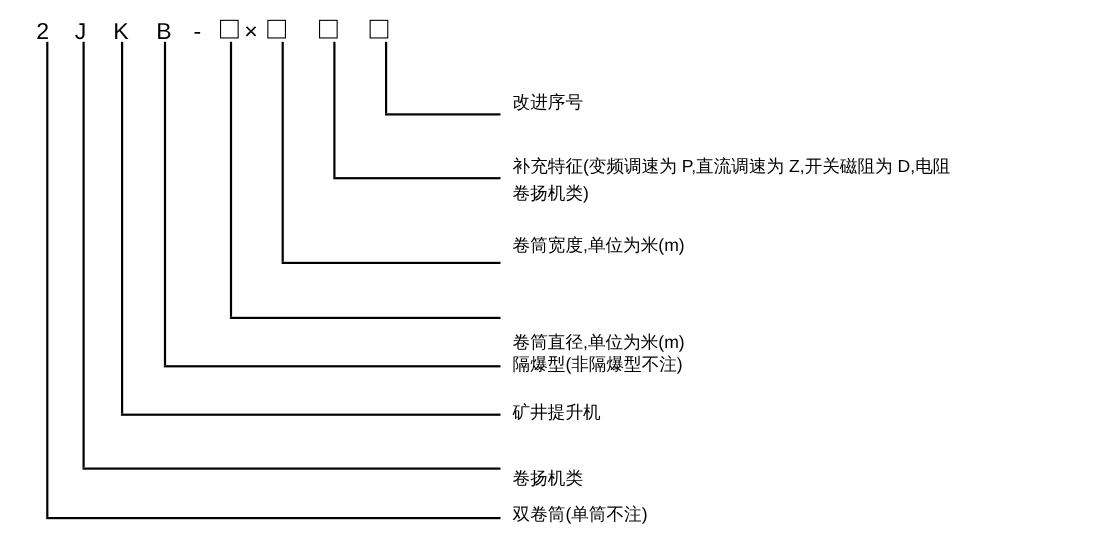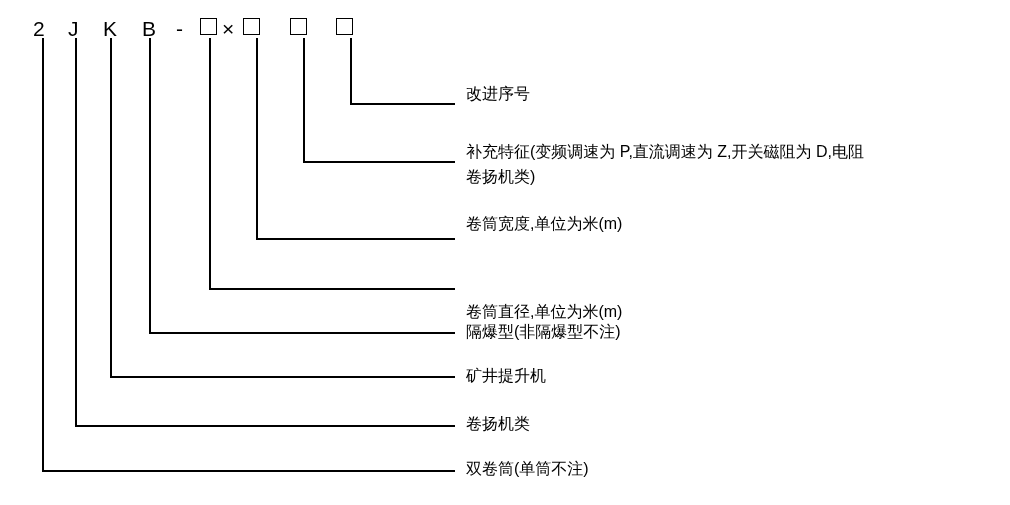--- a/index.html
+++ b/index.html
@@ -81,15 +81,15 @@
     <div class="hline" style="left: 75px; top: 425px; width: 380px;"></div>
     <div class="vline" style="left: 42px; top: 38px; height: 432px;"></div>
     <div class="hline" style="left: 42px; top: 470px; width: 413px;"></div>
     <div class="label" style="left: 466px; top: 82px;">改进序号</div>
     <div class="label wide" style="left: 466px; top: 140px;">补充特征(变频调速为 P,直流调速为 Z,开关磁阻为 D,电阻
 卷扬机类)</div>
     <div class="label" style="left: 466px; top: 212px;">卷筒宽度,单位为米(m)</div>
     <div class="label" style="left: 466px; top: 276px; margin-top: 24px;">卷筒直径,单位为米(m)</div>
     <div class="label" style="left: 466px; top: 320px;">隔爆型(非隔爆型不注)</div>
     <div class="label" style="left: 466px; top: 364px;">矿井提升机</div>
-    <div class="label" style="left: 466px; top: 412px;">卷扬机类</div>
+    <div class="label" style="left: 466px; top: 424px;">卷扬机类</div>
     <div class="label" style="left: 466px; top: 457px; text-align: center;">双卷筒(单筒不注)</div>
   </div>
 
 </body></html>

